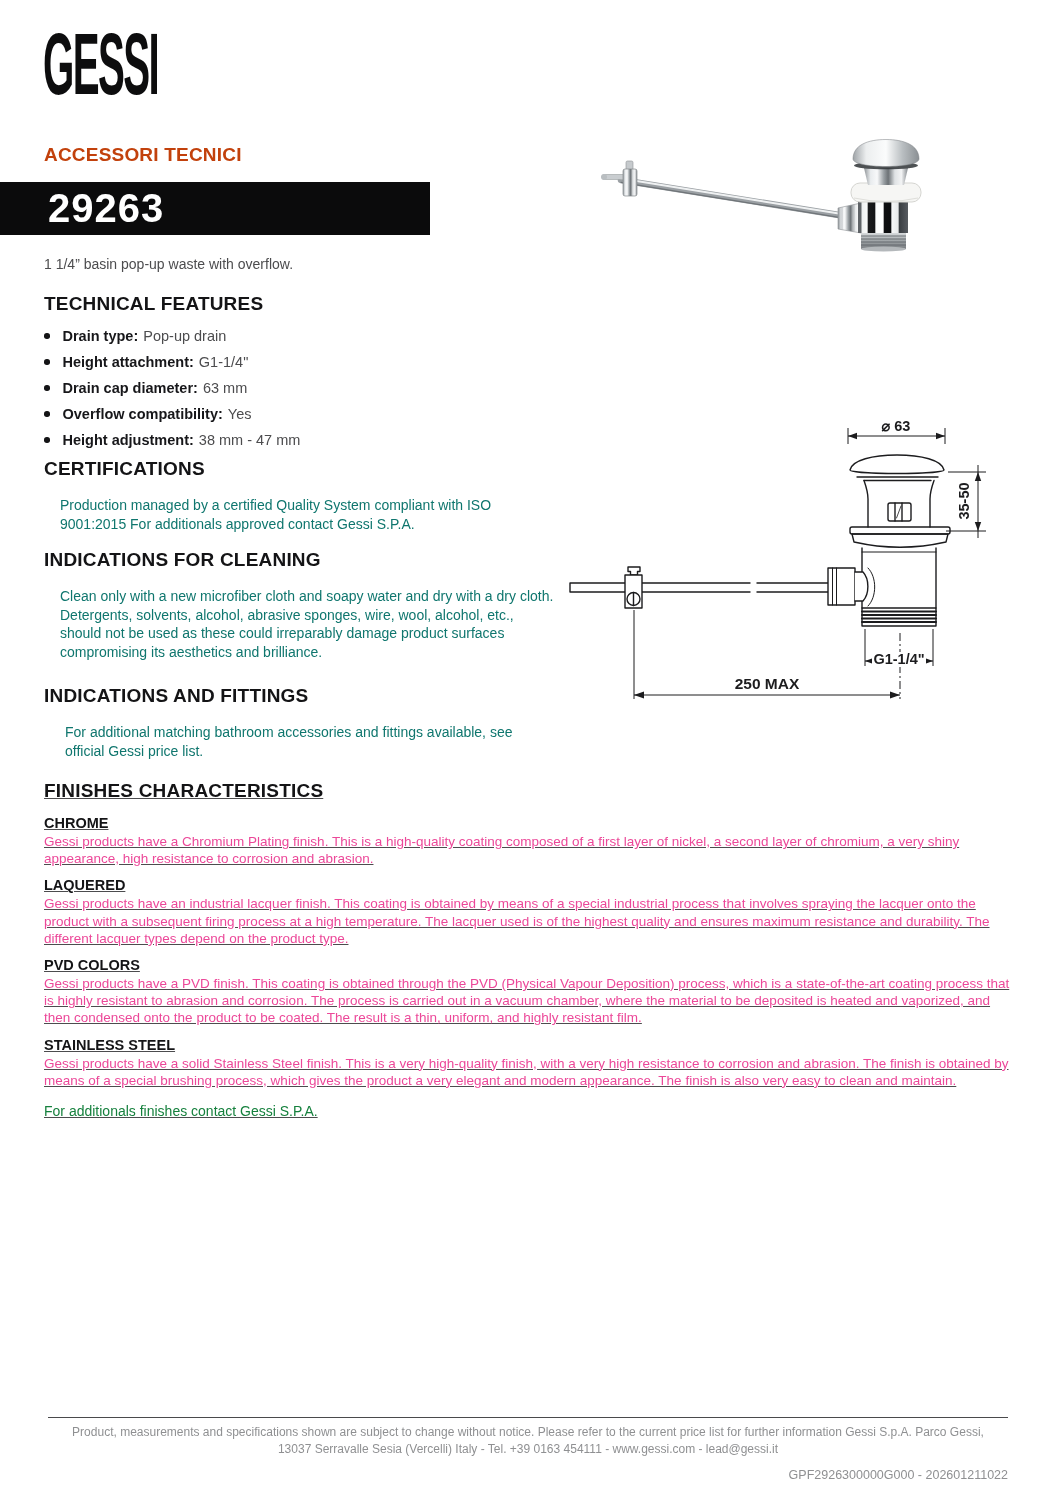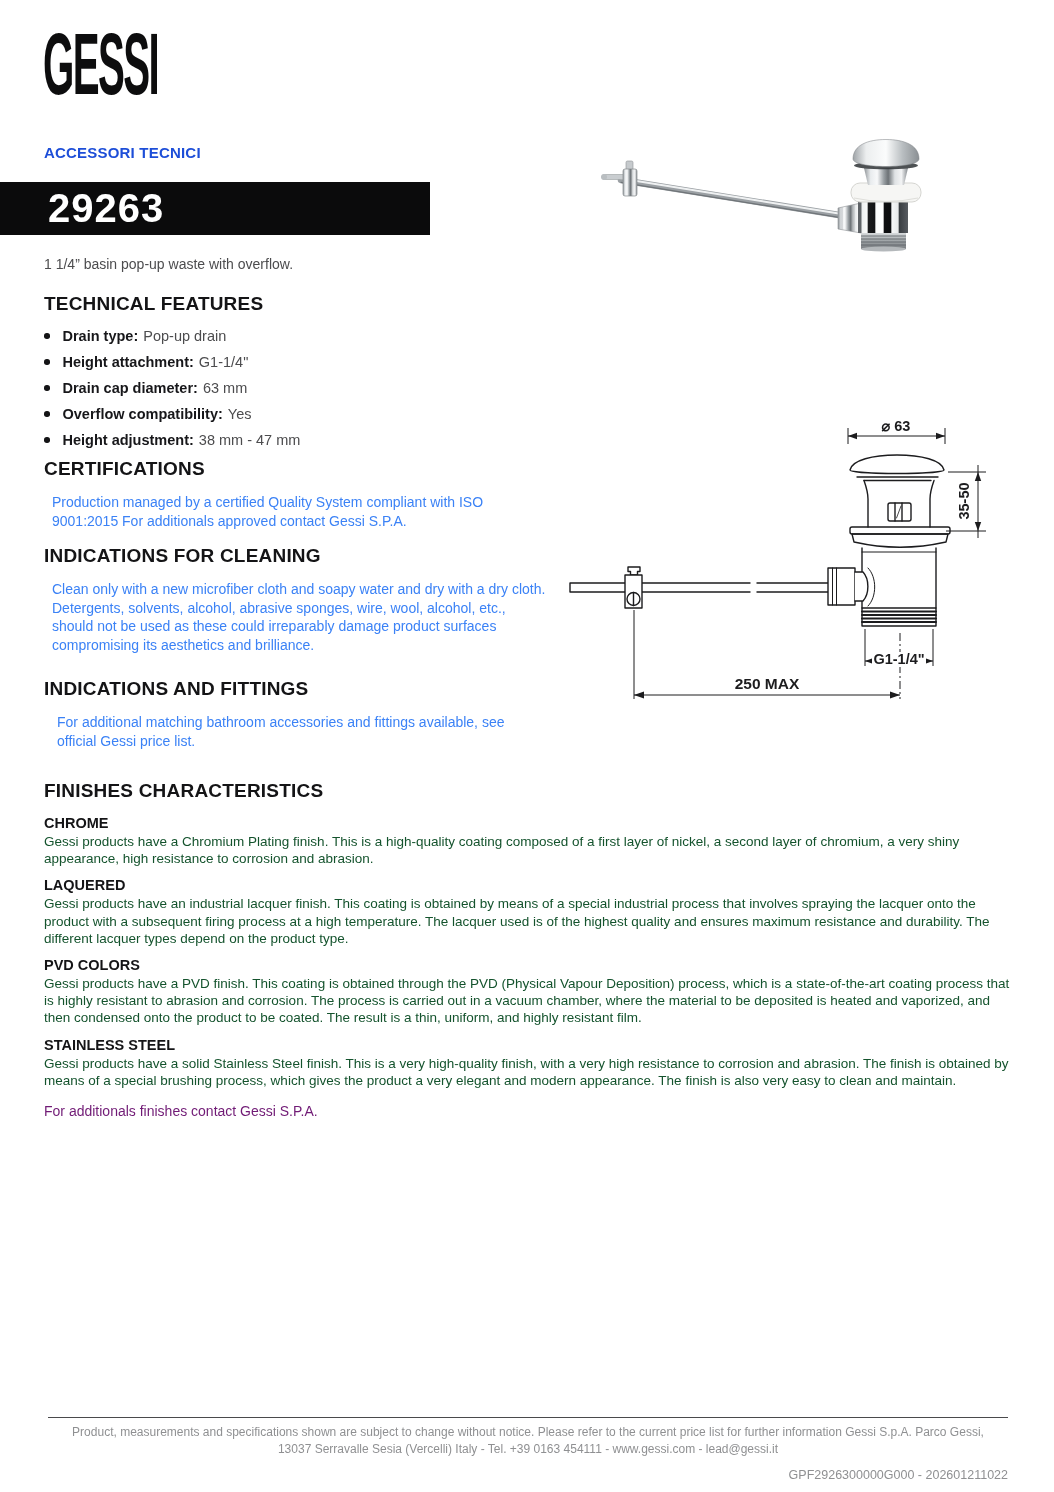--- a/index.html
+++ b/index.html
@@ -3,40 +3,40 @@
 <meta charset="utf-8">
 <style>
   html,body{margin:0;padding:0;background:#e8e8e8;}
   .page{
     position:relative;width:1054px;height:1492px;margin:0 auto;
     background:#ffffff;overflow:hidden;
     font-family:"Liberation Sans","DejaVu Sans",sans-serif;
     color:#4c4c4e;
   }
   .logo-svg{position:absolute;left:42px;top:27px;}
-  .category{position:absolute;left:44px;top:144px;font-size:15px;font-weight:bold;color:#1d4ed8;letter-spacing:.2px;}
+  .category{position:absolute;left:44px;top:144px;font-size:19px;font-weight:bold;color:#c2410c;letter-spacing:.2px;}
   .code-bar{position:absolute;left:0;top:182px;width:430px;height:53px;background:#0b0b0c;display:flex;align-items:center;}
   .code-bar span{padding-left:48px;font-size:40px;font-weight:bold;color:#ffffff;letter-spacing:1px;}
   .description{position:absolute;left:44px;top:256px;font-size:14px;color:#4c4c4e;}
   .left-col{position:absolute;left:44px;top:293px;width:512px;}
   h2.sec{font-size:19px;font-weight:bold;color:#141416;margin:0 0 13px 0;letter-spacing:.2px;}
   h2.mt1{margin-top:8px;} h2.mt2{margin-top:15px;} h2.mt3{margin-top:24px;}
   .feature{display:flex;align-items:baseline;margin-bottom:10px;font-size:14.5px;text-align:center;}
   .dot{width:5.5px;height:5.5px;border-radius:50%;background:#141416;margin-right:13px;flex:0 0 auto;position:relative;top:-2.5px;}
   .flabel{font-weight:bold;color:#17171a;margin-right:5px;white-space:nowrap;}
   .fvalue{color:#4c4c4e;}
-  .para{font-size:14px;line-height:18.5px;color:#3b82f6;margin:8px;}
+  .para{font-size:14px;line-height:18.5px;color:#0f766e;margin:16px;}
   .para.w1{width:484px;}
   .para.w2{width:496px;}
   .para.w3{width:466px;padding-left:5px;}
-  .finishes{position:absolute;left:44px;top:780px;width:968px;}
+  .finishes{position:absolute;left:44px;top:780px;width:968px;text-decoration:underline;}
   .finish-block{margin-bottom:10px;}
   .fname{font-size:14.5px;font-weight:bold;color:#141416;margin:8px 0 2px 0;}
-  .ftext{font-size:13.5px;line-height:17.2px;color:#14532d;margin:0;}
-  .fnote{font-size:14px;color:#701a75;margin:14px 0 0 0;}
+  .ftext{font-size:13.5px;line-height:17.2px;color:#ec4899;margin:0;}
+  .fnote{font-size:14px;color:#15803d;margin:14px 0 0 0;}
   .photo-svg{position:absolute;left:595px;top:130px;}
   .drawing-svg{position:absolute;left:555px;top:403px;}
   .footer-rule{position:absolute;left:48px;right:46px;top:1417px;border-top:1.5px solid #4a4a4c;}
   .footer-text{position:absolute;left:48px;right:46px;top:1424px;text-align:center;font-size:12px;line-height:17px;color:#8f9092;}
   .doc-code{position:absolute;right:46px;top:1461px;font-size:12.5px;color:#8f9092;margin-top:7px;}
 </style>
 </head>
 <body>
 
 <div class="page">

